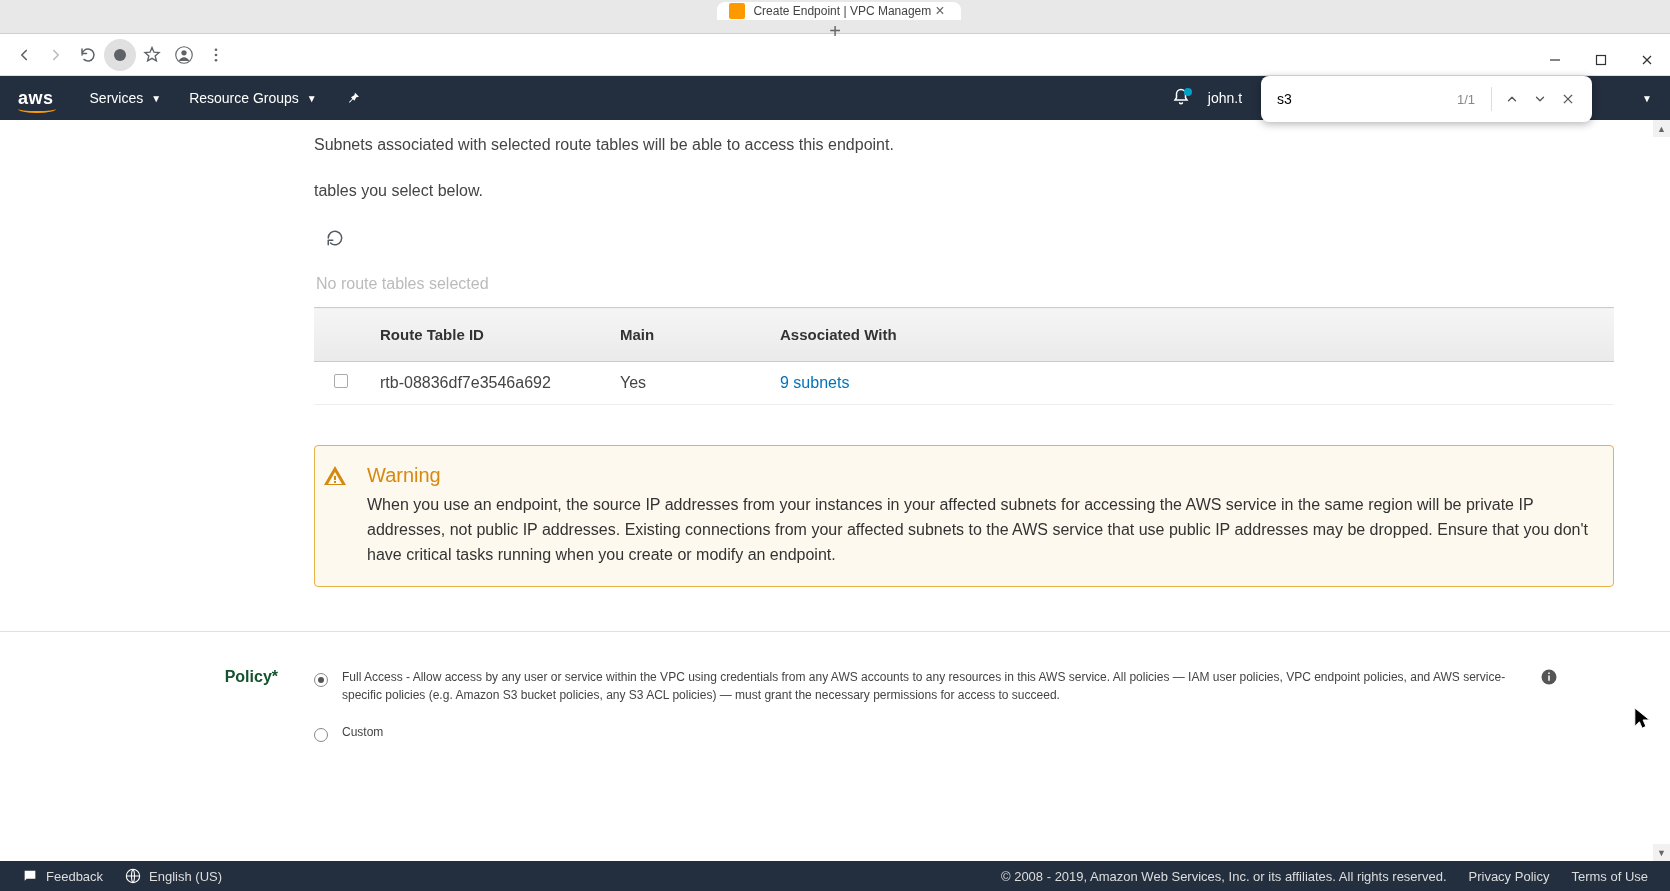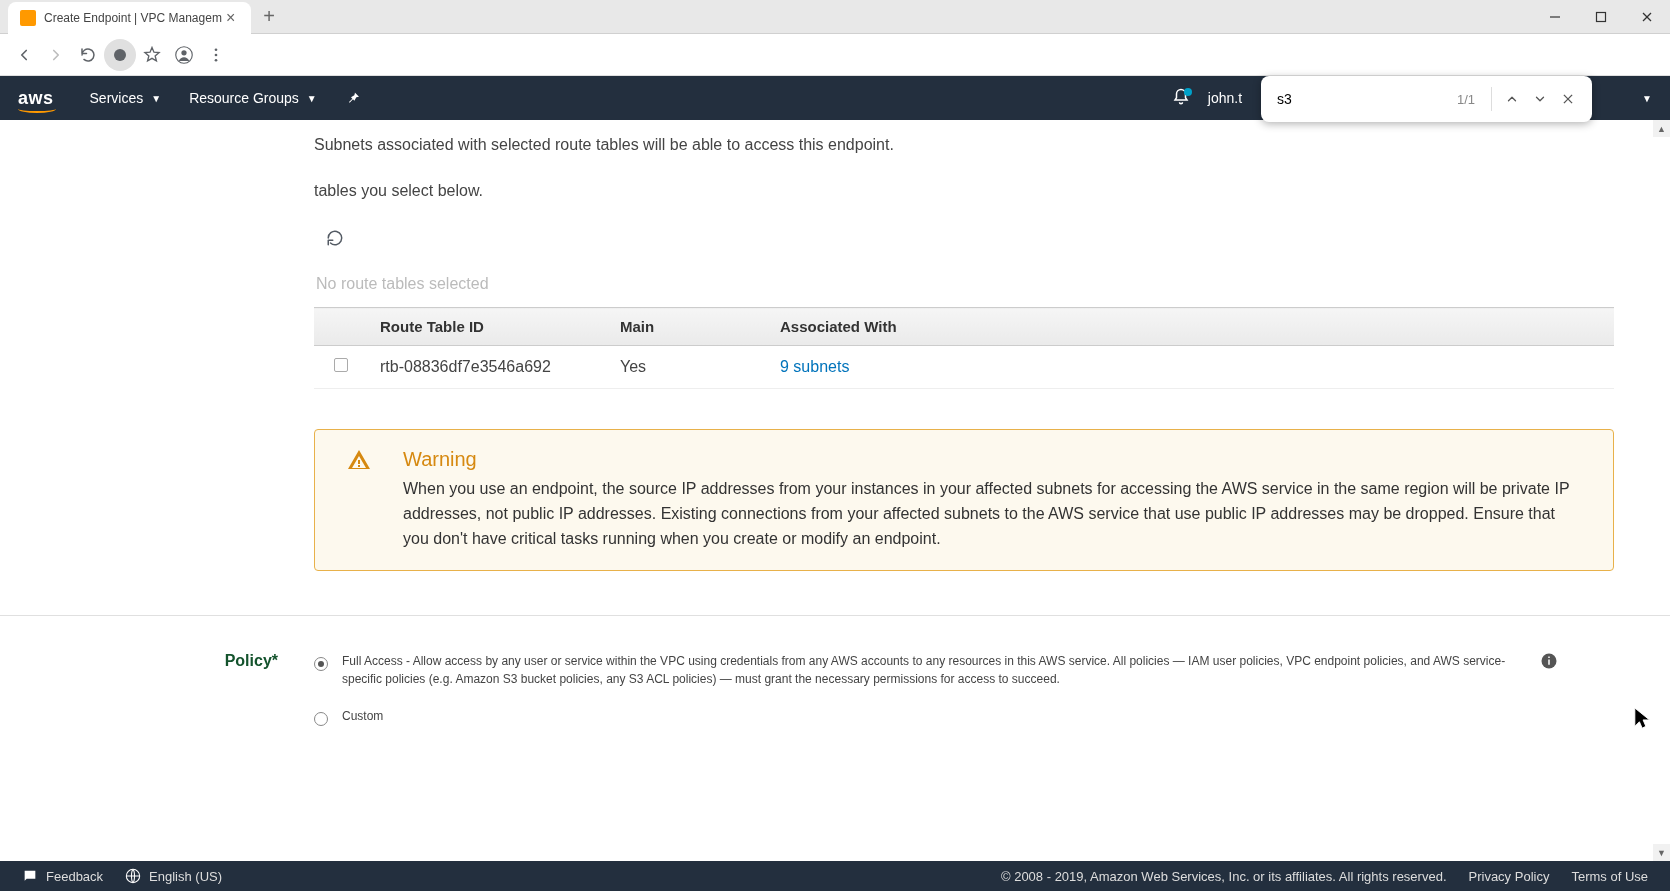--- a/index.html
+++ b/index.html
@@ -1,19 +1,19 @@
 <!DOCTYPE html>
 <html><head>
   <meta charset="utf-8">
   <style>
     * { box-sizing: border-box; margin: 0; padding: 0; }
     body { font-family: "Amazon Ember", "Helvetica Neue", Arial, sans-serif; font-size: 14px; color: #333; background: #fff; overflow: hidden; }
 
     
-    .browser-chrome { background: #e8e8e8; height: 34px; display: flex; align-items: center; border-bottom: 1px solid #d0d0d0; }
+    .browser-chrome { background: #e8e8e8; height: 34px; display: flex; align-items: center; border-bottom: 1px solid #d0d0d0; flex-direction: column; }
     .tab { background: #fff; height: 32px; display: flex; align-items: center; padding: 0 12px; border-top-left-radius: 8px; border-top-right-radius: 8px; margin-left: 8px; margin-top: 2px; min-width: 240px; }
     .tab .favicon { width: 16px; height: 16px; background: #ff9900; border-radius: 2px; margin-right: 8px; flex-shrink: 0; }
     .tab .tab-title { font-size: 12px; color: #444; flex: 1; white-space: nowrap; overflow: hidden; text-overflow: ellipsis; }
     .tab .tab-close { font-size: 16px; color: #666; cursor: pointer; padding: 0 4px; }
     .new-tab { font-size: 20px; color: #666; padding: 0 12px; cursor: pointer; }
     .window-controls { margin-left: auto; display: flex; }
     .win-ctrl { width: 46px; height: 34px; display: flex; align-items: center; justify-content: center; font-size: 12px; cursor: pointer; }
     .win-ctrl svg { width: 12px; height: 12px; }
 
     .toolbar { background: #fff; height: 42px; display: flex; align-items: center; padding: 0 8px; border-bottom: 1px solid #e0e0e0; }
@@ -52,31 +52,31 @@
     .content-wrap { position: relative; height: calc(891px - 34px - 42px - 44px - 30px); }
     .content { padding: 0 0 0 0; color: #444; font-size: 16px; overflow-y: scroll; height: 100%; }
     .content-inner { padding: 12px 56px 20px 314px; }
     .intro-text { line-height: 1.6; margin-bottom: 20px; }
     .refresh-btn { width: 30px; height: 30px; display: flex; align-items: center; justify-content: center; margin: 14px 6px; cursor: pointer; }
     .refresh-btn svg { width: 18px; height: 18px; stroke: #545b64; fill: none; stroke-width: 2; }
     .no-sel { color: #bbb; font-size: 16px; margin: 22px 0 14px 2px; }
 
     
     .rt-table { width: 100%; border-collapse: collapse; margin-bottom: 40px; }
-    .rt-table thead th { background: linear-gradient(#f5f5f5, #eaeaea); border-top: 1px solid #ccc; border-bottom: 1px solid #ccc; text-align: left; font-weight: bold; color: #333; font-size: 15px; padding: 10px 12px; }
+    .rt-table thead th { background: linear-gradient(#f5f5f5, #eaeaea); border-top: 1px solid #ccc; border-bottom: 1px solid #ccc; text-align: left; font-weight: bold; color: #333; font-size: 15px; padding: 18px 12px; }
     .rt-table tbody td { border-bottom: 1px solid #eee; padding: 12px 12px; font-size: 16px; }
     .rt-table th:first-child, .rt-table td:first-child { width: 54px; text-align: center; }
     .rt-table th:nth-child(2), .rt-table td:nth-child(2) { width: 240px; }
     .rt-table th:nth-child(3), .rt-table td:nth-child(3) { width: 160px; }
     .rt-table th:nth-child(4), .rt-table td:nth-child(4) { width: 480px; }
     .rt-table a { color: #0073bb; text-decoration: none; }
     .checkbox { width: 14px; height: 14px; border: 1px solid #aaa; border-radius: 2px; display: inline-block; background: #fefefe; }
 
     
-    .warning-box { border: 1px solid #e8b14a; background: #fdf9ee; border-radius: 4px; padding: 18px 32px; display: flex; gap: 32px; margin-bottom: 24px; }
+    .warning-box { border: 1px solid #e8b14a; background: #fdf9ee; border-radius: 4px; padding: 18px 8px; display: flex; gap: 20px; margin-bottom: 24px; }
     .warn-triangle svg { width: 24px; height: 24px; fill: #d68910; }
     .warn-title { color: #d68910; font-size: 20px; margin-bottom: 6px; }
     .warn-body { font-size: 16px; line-height: 1.55; color: #333; }
 
     .hr { border-top: 1px solid #e0e0e0; margin-left: -314px; margin-right: -56px; }
 
     
     .policy-row { display: flex; margin-top: 24px; }
     .policy-label { width: 296px; text-align: right; padding-right: 36px; font-weight: bold; font-size: 16px; color: #14532d; flex-shrink: 0; box-sizing: border-box; margin-left: -296px; }
     .policy-options { flex: 1; padding-right: 56px; }

